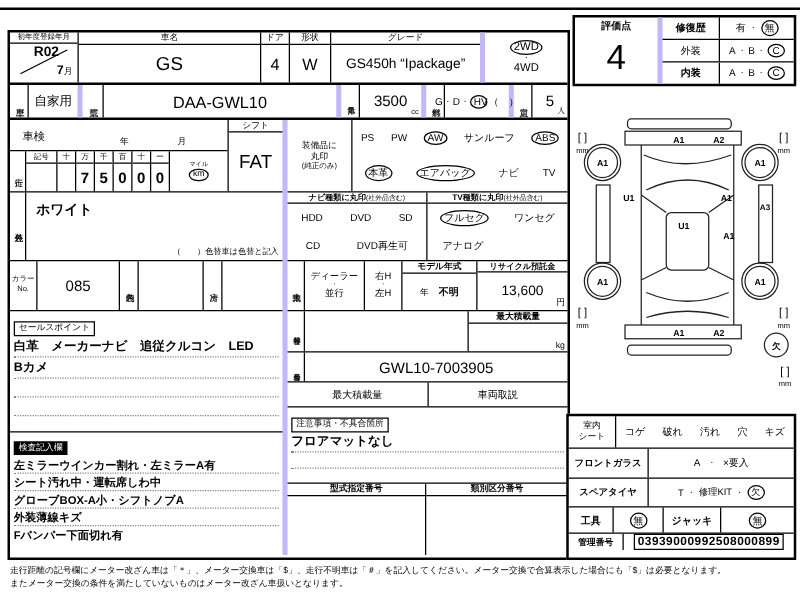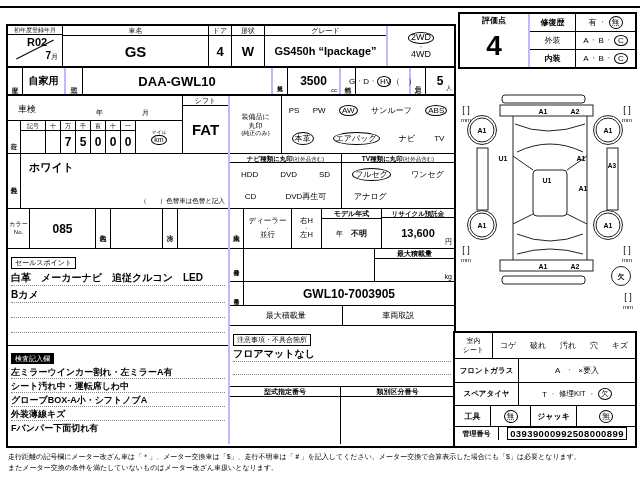--- a/index.html
+++ b/index.html
@@ -5,26 +5,26 @@
 *{margin:0;padding:0;box-sizing:border-box}
 body{width:640px;height:480px;background:#fff}
 .sheet{position:relative;width:640px;height:480px;background:#fff;color:#000;
   font-family:"Liberation Sans","DejaVu Sans",sans-serif;overflow:hidden}
 .topline{position:absolute;left:0;top:6px;width:640px;height:2px;background:#000}
 .panel{position:absolute;border:2px solid #000;background:#fff}
 #left{left:6px;top:24px;width:450px;height:424px}
 .row{display:flex}
 .c{position:relative}
 .br{border-right:1px solid #000}
-.br2{border-right:2px solid #c4b5fd}
+.br2{border-right:4px solid #c4b5fd}
 .bb{border-bottom:1px solid #000}
 .bb2{border-bottom:2px solid #000}
 .bl{border-left:1px solid #000}
 .hdr{font-size:7px;text-align:center;line-height:1.15;padding-top:1px;white-space:nowrap}
-.val{font-weight:bold;text-align:left}
+.val{font-weight:normal;text-align:left}
 .cen{display:flex;align-items:center;justify-content:center}
 .vlab{writing-mode:vertical-rl;text-orientation:upright;font-size:7px;line-height:1;
   display:flex;align-items:center;justify-content:center}
 .circ{display:inline-block;border:1.3px solid #000;border-radius:50%;padding:0 2px;
   min-width:14px;text-align:center}
 .flex1{flex:1}
 .around{display:flex;align-items:center;justify-content:space-around}
 .dotl{border-bottom:1px dotted #888}
 .tag{display:inline-block;border:1px solid #000;font-size:7px;padding:0 3px;line-height:1.4}
 .tagdark{display:inline-block;background:#000;color:#fff;font-size:7px;padding:1px 4px;line-height:1.3}

